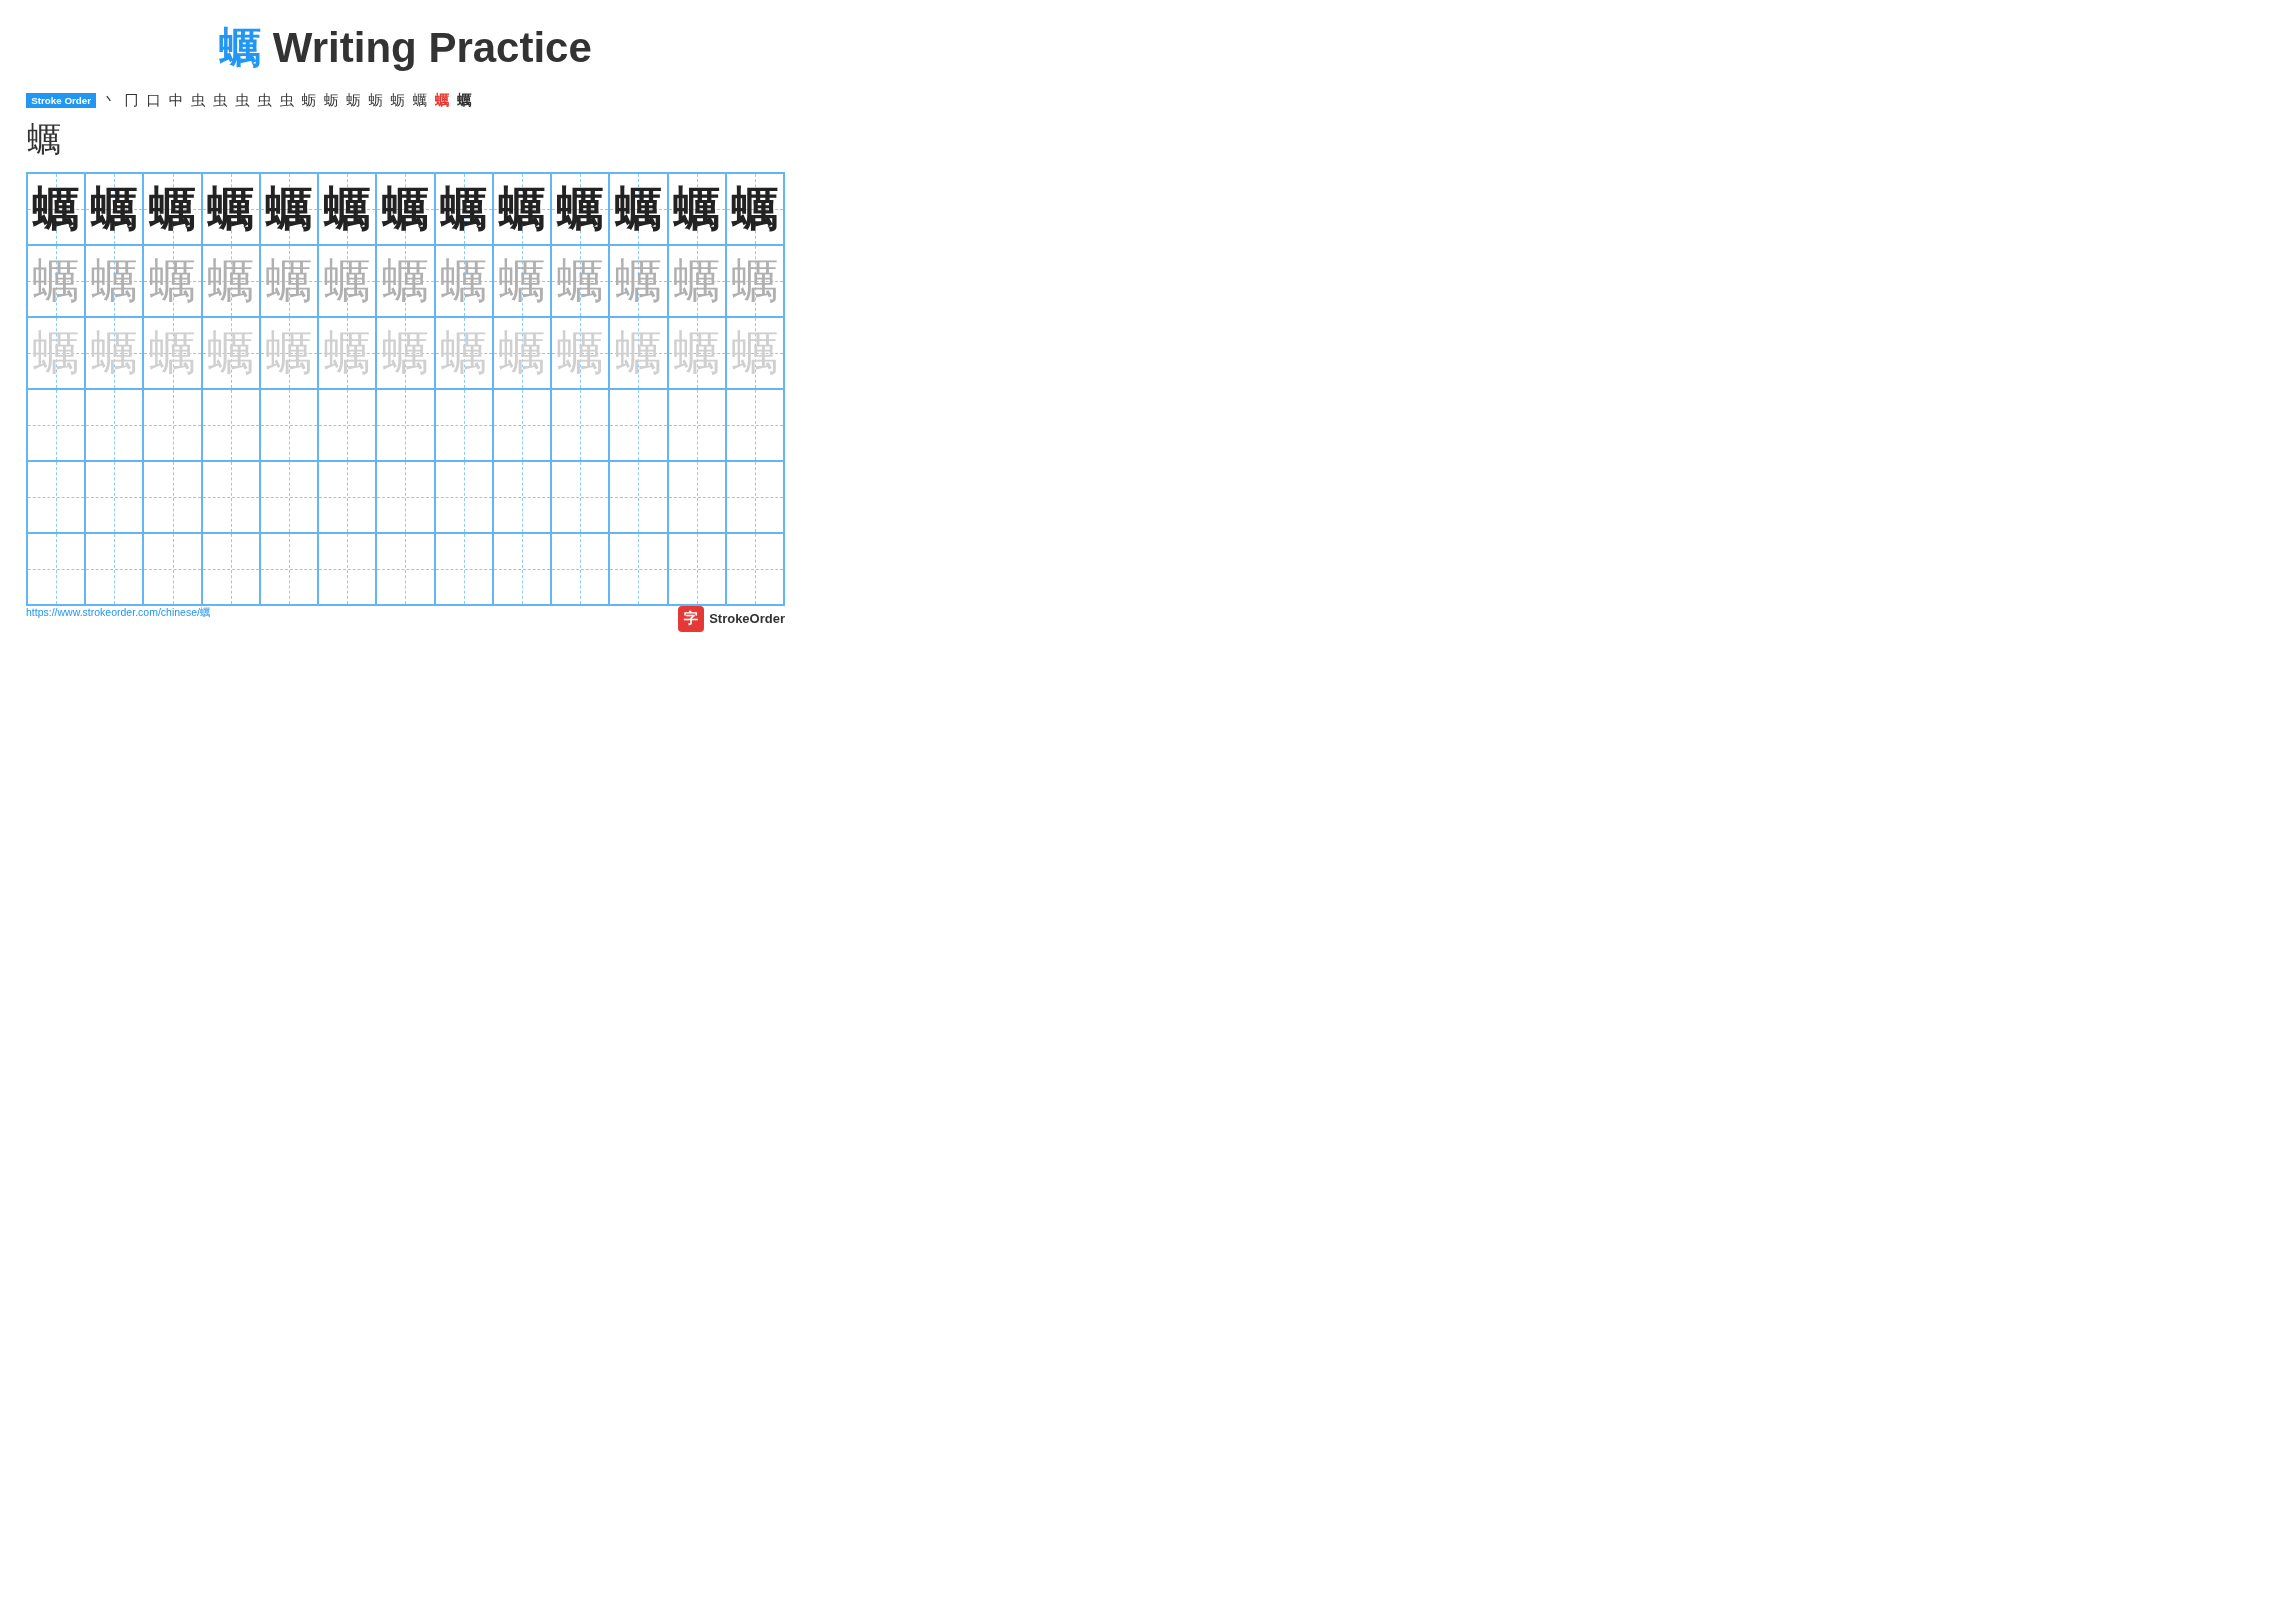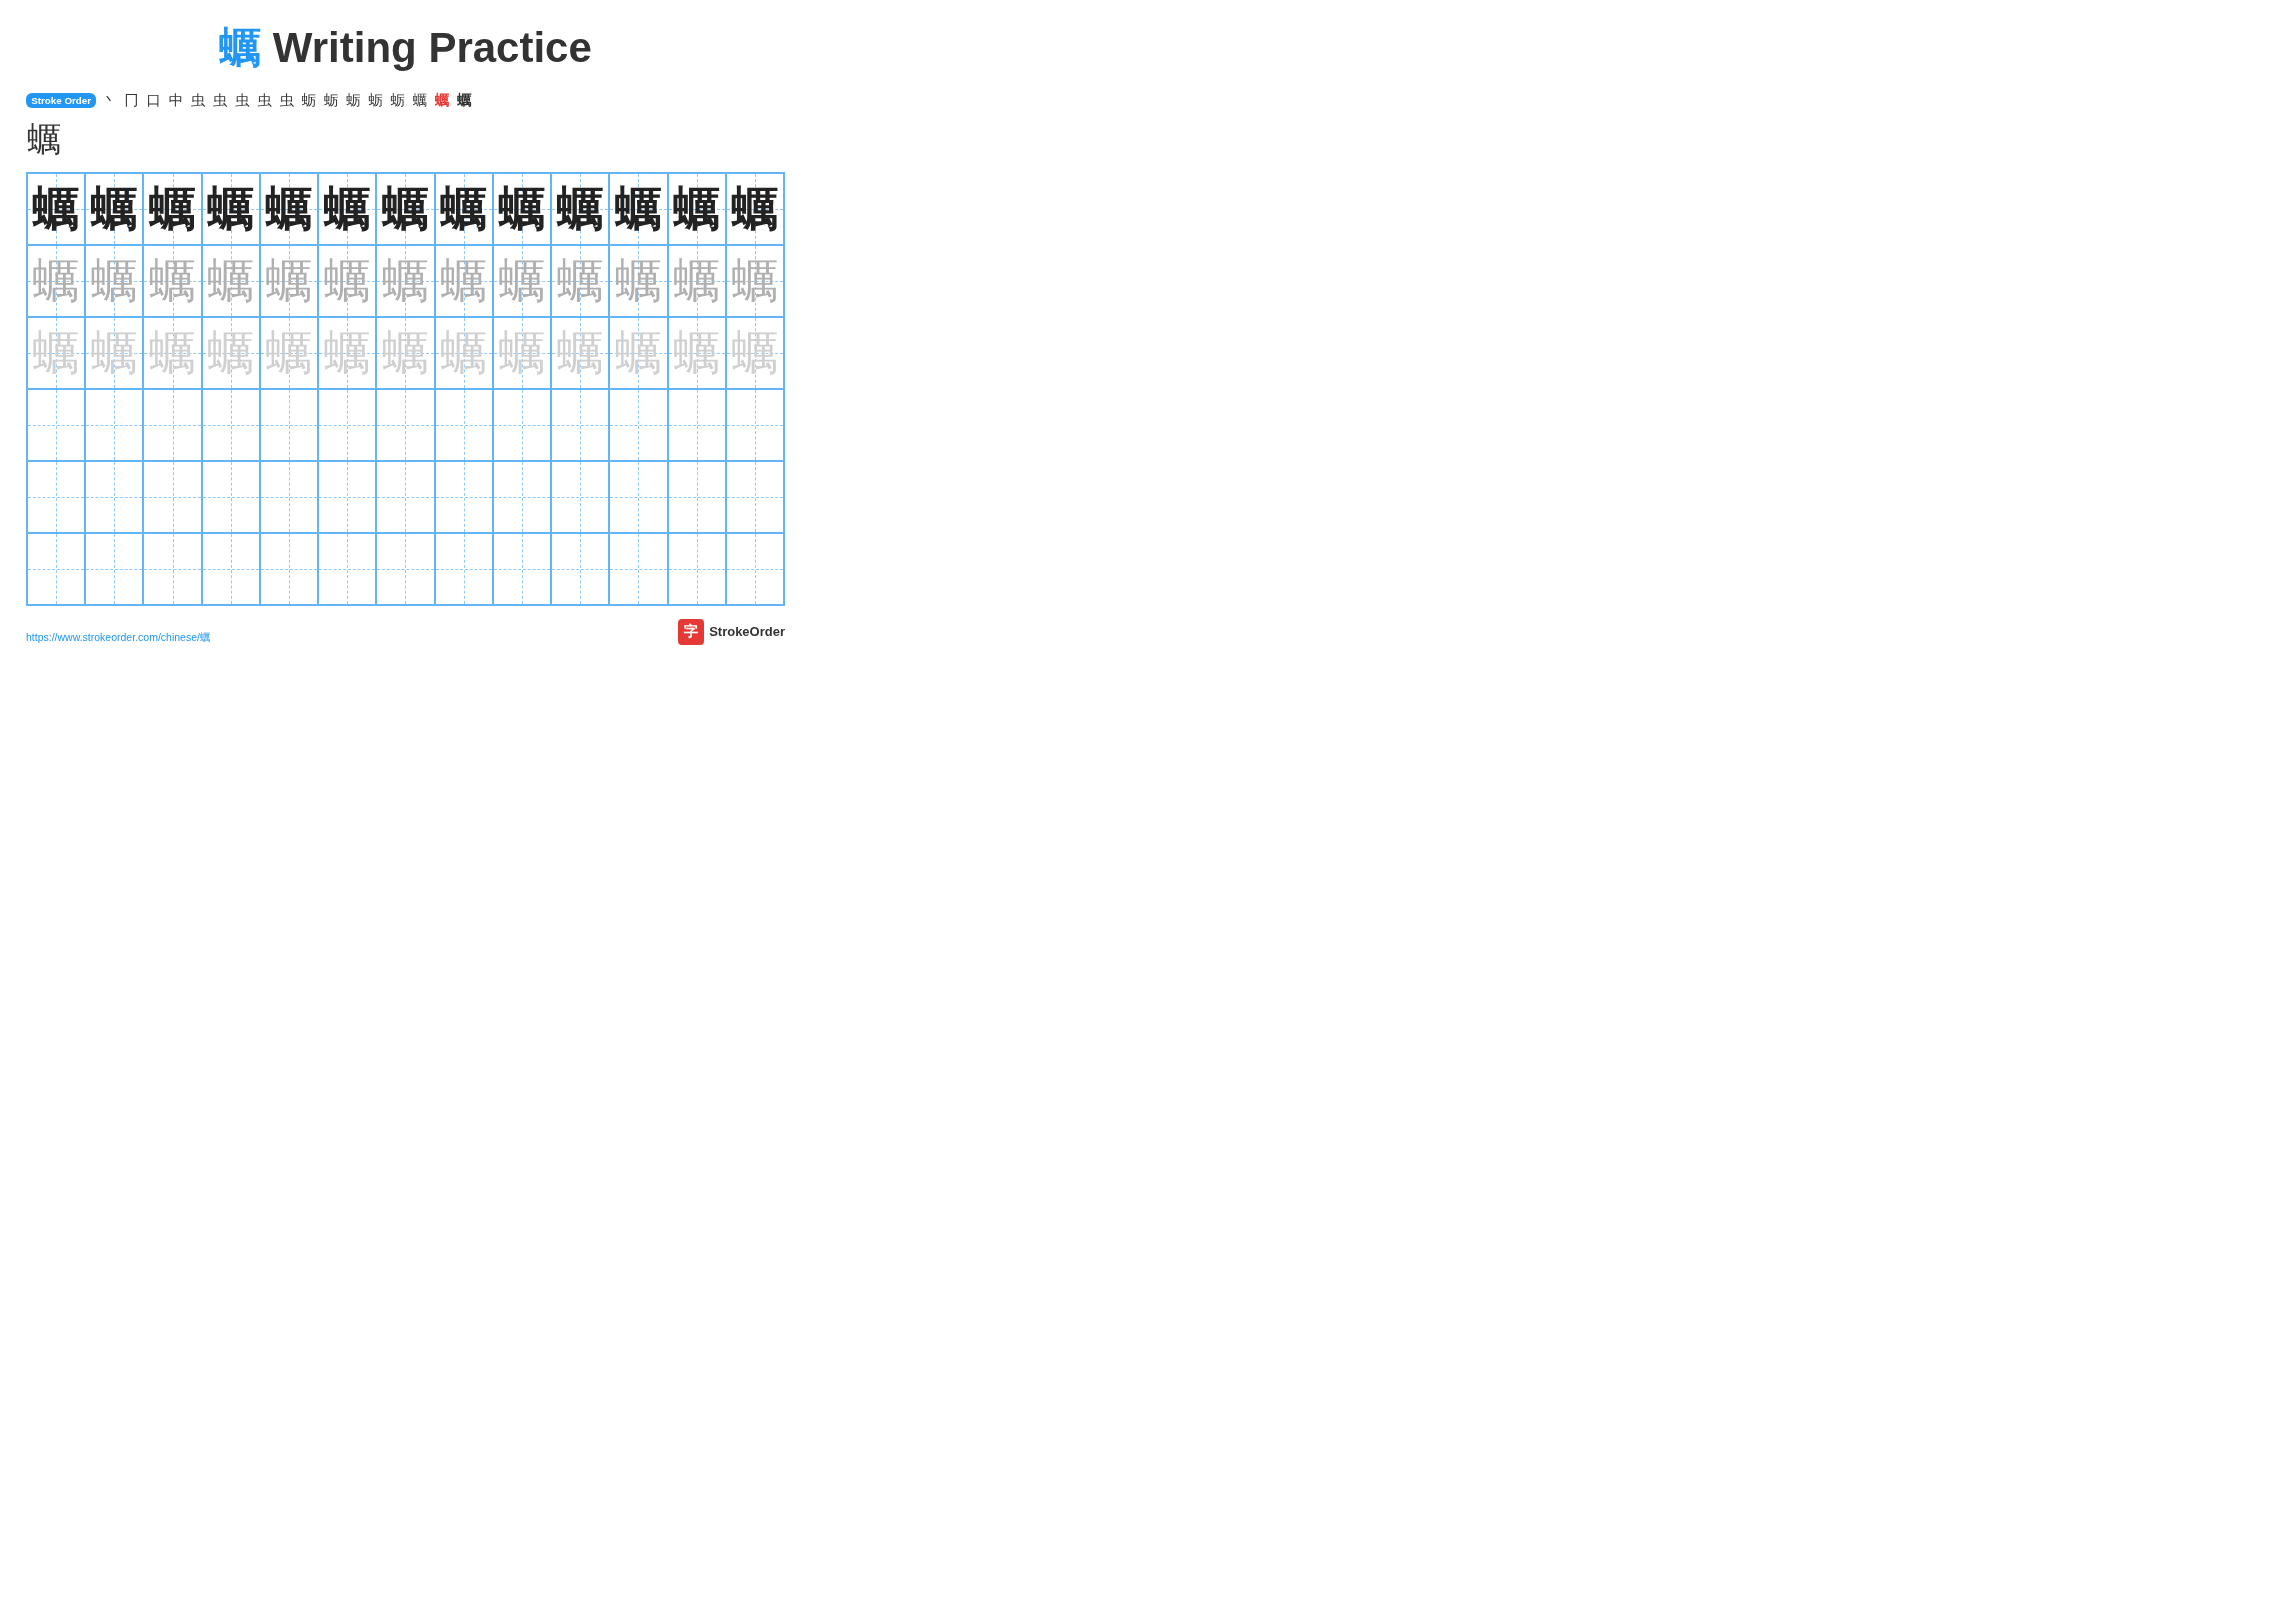--- a/index.html
+++ b/index.html
@@ -33,21 +33,21 @@
       gap: 3.9px;
       margin-bottom: 6.5px;
       flex-wrap: wrap;
     }
     .stroke-order-badge {
       background: #2196F3;
       color: white;
       font-size: 9.8px;
       font-weight: bold;
       padding: 2px 5.2px;
-      border-radius: 6px;
+      border-radius: 0;
       white-space: nowrap;
     }
     .stroke-step {
       font-size: 14.4px;
       color: #333;
       min-width: 18.3px;
       text-align: center;
     }
     .stroke-step.red-mark {
       color: #e53935;
@@ -120,22 +120,21 @@
       color: #b0b0b0;
     }
     .cell-char.light-gray {
       color: #d0d0d0;
     }
 
     
     .footer {
       display: flex;
       justify-content: space-between;
-      align-items: flex-end;
-      margin-top: 13px;
+      align-items: flex-start;
     }
     .footer-url {
       color: #2196F3;
       font-size: 10.5px;
       text-decoration: none;
     }
     .footer-logo {
       display: flex;
       align-items: center;
       gap: 5.2px;

